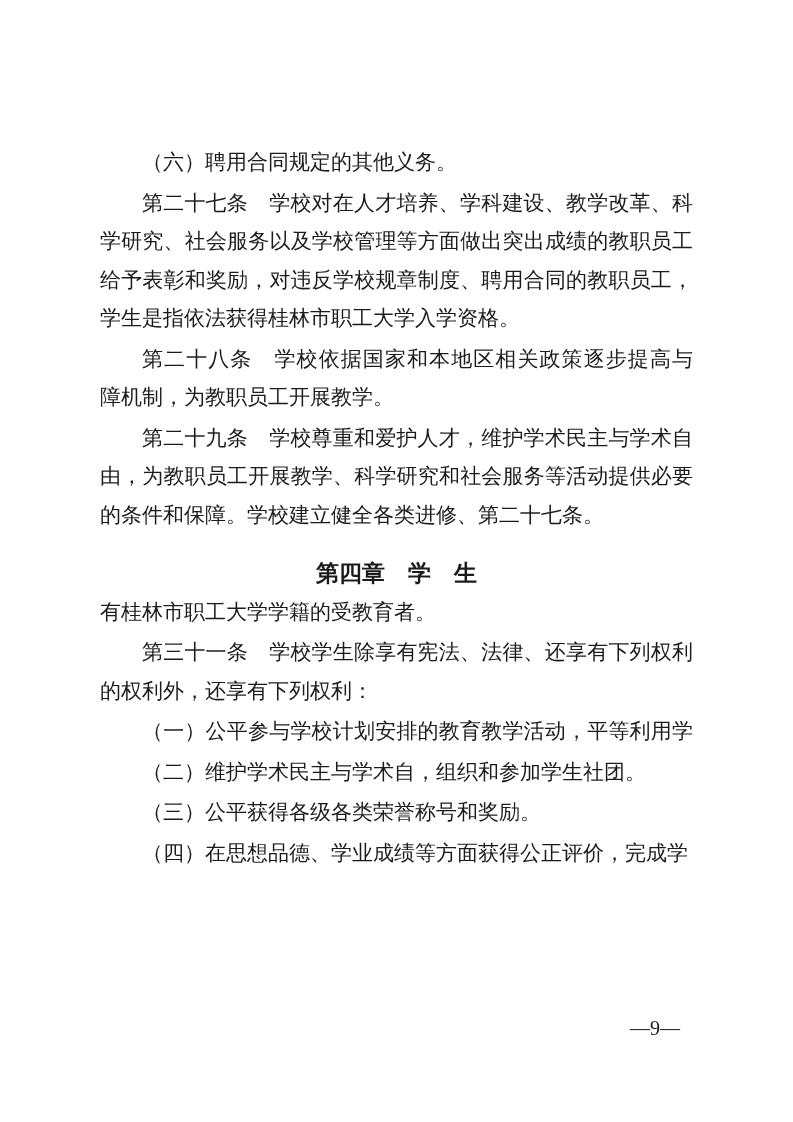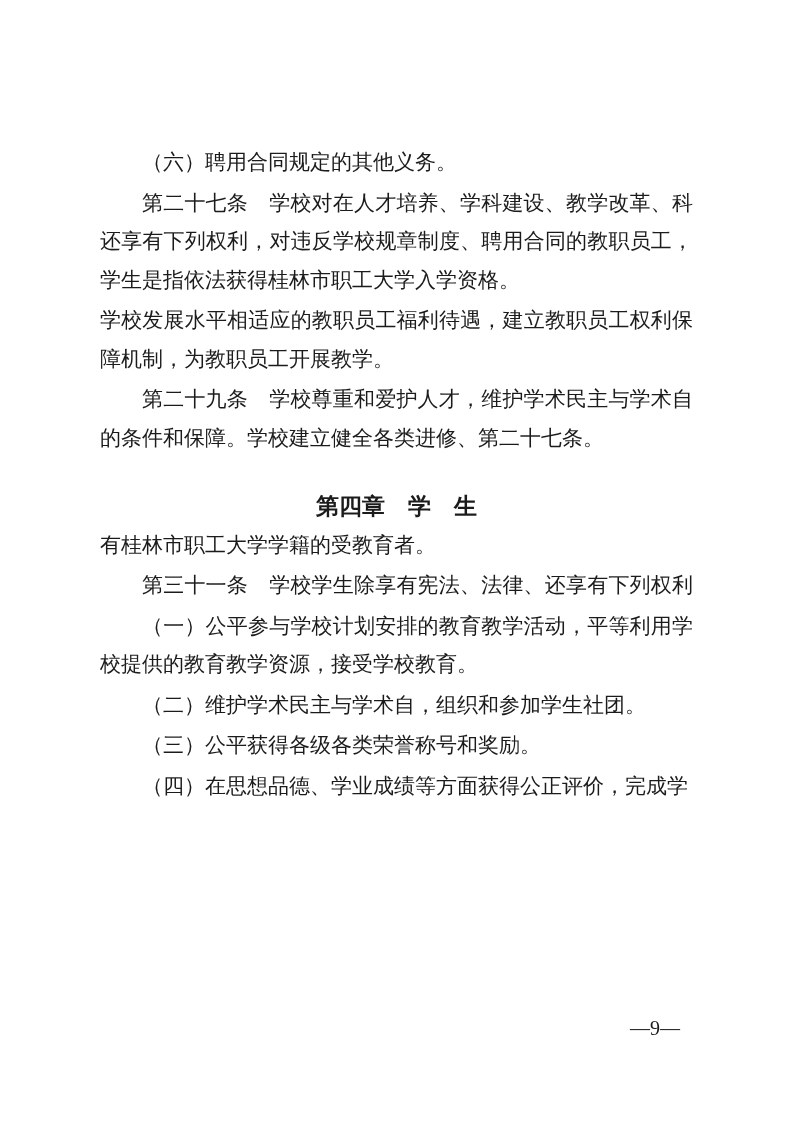--- a/index.html
+++ b/index.html
@@ -24,63 +24,65 @@
   .para { margin: 2px; font-family: Liberation Mono, monospace; }
   .para .line { text-align: justify; text-align-last: justify; }
   .para .line.last { text-align: left; text-align-last: auto; }
   .para .line.first { text-indent: 42px; }
   .chapter-heading {
     font-family: "Liberation Sans", "DejaVu Sans", sans-serif;
     font-weight: 700;
     font-size: 23px;
     line-height: 38.5px;
     text-align: center;
-    margin: 28px 0 2px 0;
+    margin: 18px 0 2px 0;
   }
   .footer {
     position: absolute;
     right: 113px; top: 1013px;
     font-size: 20px;
     line-height: 30px;
     color: #1b1b1b;
   }
 </style>
 </head>
 <body>
 
 <div class="page">
   <div class="content">
       <div class="para">
         <div class="line first last">（六）聘用合同规定的其他义务。</div>
       </div>
       <div class="para">
         <div class="line first">第二十七条　学校对在人才培养、学科建设、教学改革、科</div>
-        <div class="line">还享有下列权利，对违反学校规章制度、聘用合同的教职员工，</div>
+        <div class="line">学研究、社会服务以及学校管理等方面做出突出成绩的教职员工</div>
+        <div class="line">给予表彰和奖励，对违反学校规章制度、聘用合同的教职员工，</div>
         <div class="line last">学生是指依法获得桂林市职工大学入学资格。</div>
       </div>
       <div class="para">
-        <div class="line">学校发展水平相适应的教职员工福利待遇，建立教职员工权利保</div>
+        <div class="line first">第二十八条　学校依据国家和本地区相关政策逐步提高与</div>
         <div class="line last">障机制，为教职员工开展教学。</div>
       </div>
       <div class="para">
         <div class="line first">第二十九条　学校尊重和爱护人才，维护学术民主与学术自</div>
+        <div class="line">由，为教职员工开展教学、科学研究和社会服务等活动提供必要</div>
         <div class="line last">的条件和保障。学校建立健全各类进修、第二十七条。</div>
       </div>
       <div class="chapter-heading">
         <div class="hline">第四章　学　生</div>
       </div>
       <div class="para">
         <div class="line last">有桂林市职工大学学籍的受教育者。</div>
       </div>
       <div class="para">
         <div class="line first">第三十一条　学校学生除享有宪法、法律、还享有下列权利</div>
+        <div class="line last">的权利外，还享有下列权利：</div>
       </div>
       <div class="para">
         <div class="line first">（一）公平参与学校计划安排的教育教学活动，平等利用学</div>
-        <div class="line last">校提供的教育教学资源，接受学校教育。</div>
       </div>
       <div class="para">
         <div class="line first last">（二）维护学术民主与学术自，组织和参加学生社团。</div>
       </div>
       <div class="para">
         <div class="line first last">（三）公平获得各级各类荣誉称号和奖励。</div>
       </div>
       <div class="para">
         <div class="line first last">（四）在思想品德、学业成绩等方面获得公正评价，完成学</div>
       </div>

